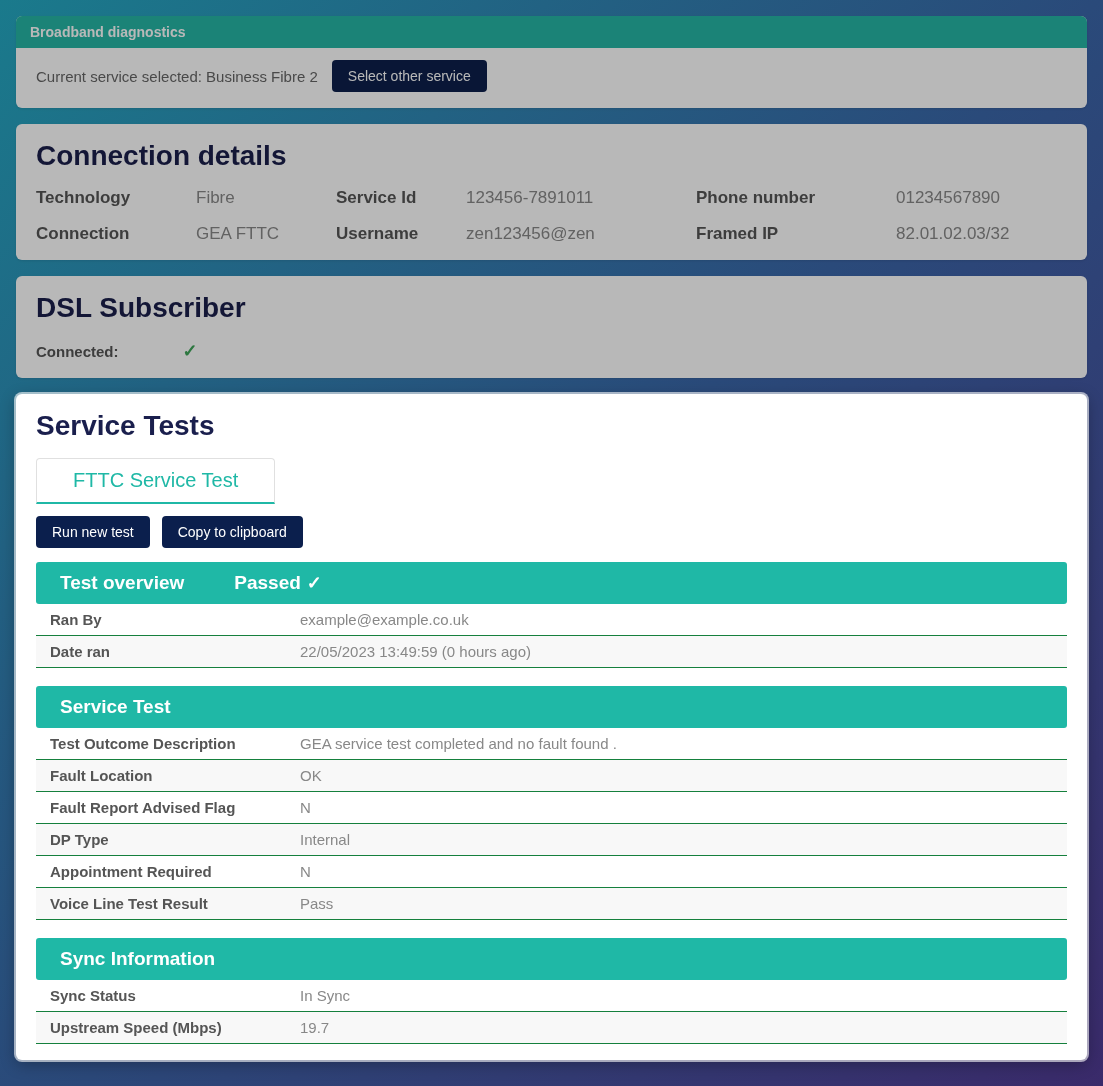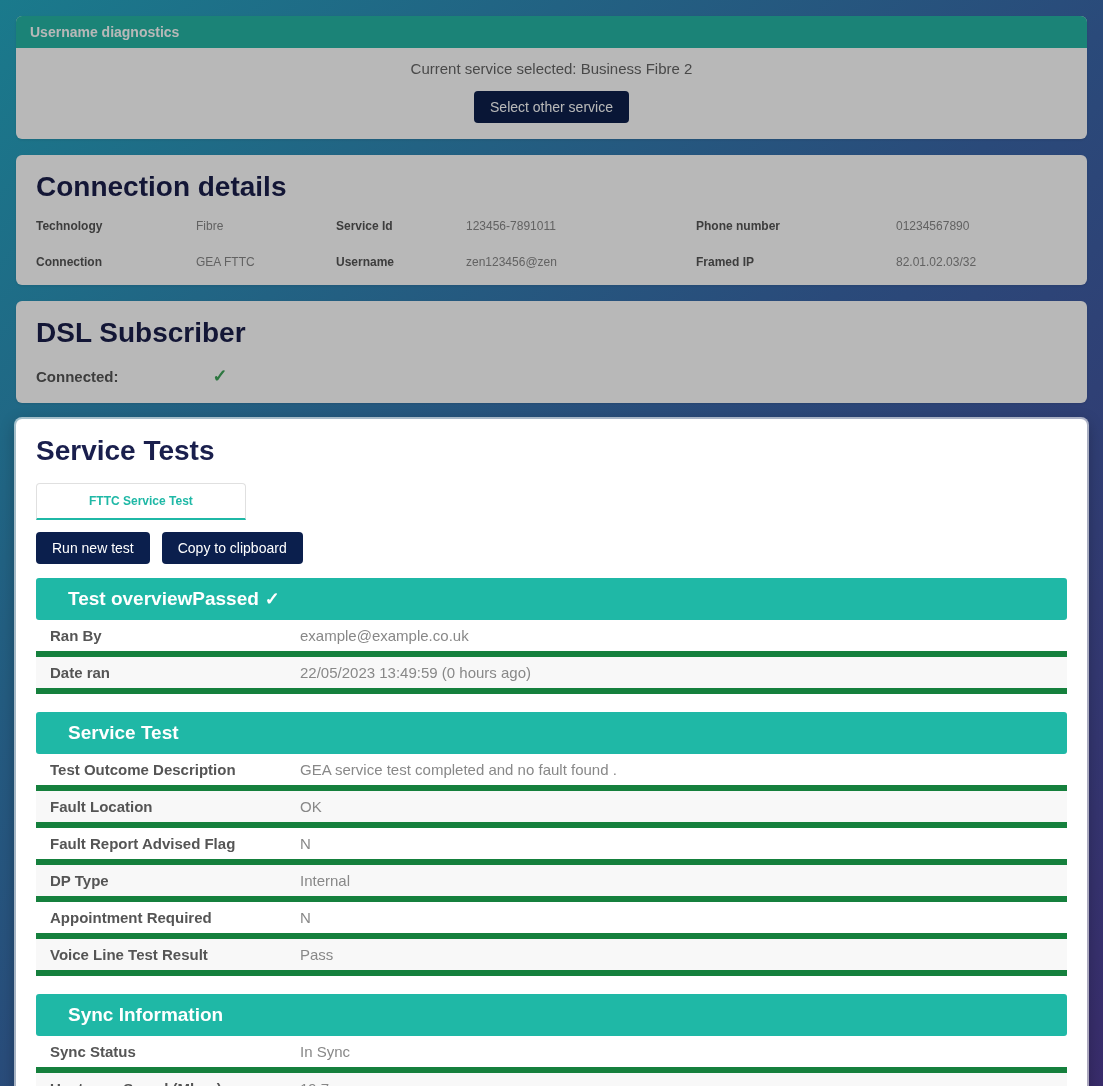--- a/index.html
+++ b/index.html
@@ -28,113 +28,113 @@
       border-top-left-radius: 6px;
       border-top-right-radius: 6px;
       margin: -16px -20px 12px -20px;
     }
     .service-selector-row {
       display: flex;
       align-items: center;
       gap: 14px;
       color: #666;
       font-size: 15px;
-      flex-direction: column;
     }
     .btn-dark {
       background: #0b1f4d;
       color: #fff;
       border: none;
       padding: 8px 16px;
       border-radius: 4px;
       font-size: 14px;
       cursor: pointer;
     }
     h2.section-title {
       color: #1a1f4d;
       font-size: 28px;
       font-weight: 700;
       margin-bottom: 16px;
     }
     .details-grid {
       display: grid;
       grid-template-columns: 160px 140px 130px 230px 200px 180px;
-      row-gap: 22px;
-      font-size: 12px;
+      row-gap: 16px;
+      font-size: 17px;
     }
     .details-grid .label { color: #555; font-weight: 600; }
     .details-grid .value { color: #888; }
     .dsl-row {
       display: flex;
-      gap: 94px;
+      gap: 64px;
       align-items: center;
       font-size: 15px;
       color: #555;
       font-weight: 600;
     }
     .check-green {
       color: #3aa757;
       font-size: 18px;
       font-weight: bold;
     }
     .panel.highlighted {
       box-shadow: 0 0 0 2px rgba(255,255,255,0.6), 0 4px 16px rgba(0,0,0,0.3);
       z-index: 20;
       position: relative;
     }
     .tab-bar {
       display: flex;
       margin-bottom: 12px;
     }
     .tab {
-      padding: 10px 52px;
+      padding: 10px 36px;
       background: #fff;
       border: 1px solid #e0e0e0;
       border-bottom: 2px solid #1fb8a6;
       color: #1fb8a6;
-      font-size: 12px;
-      font-weight: 700;
+      font-size: 20px;
+      font-weight: 400;
       cursor: pointer;
       border-radius: 4px 4px 0 0;
     }
     .action-row {
       display: flex;
       gap: 12px;
       margin-bottom: 14px;
     }
     .green-header-bar {
       background: #1fb8a6;
       color: #fff;
-      padding: 10px 32px;
+      padding: 10px 24px;
       font-size: 19px;
       font-weight: 700;
       border-radius: 3px;
       margin-bottom: 0;
       display: flex;
+      gap: 50px;
       align-items: flex-start;
     }
     .status-passed {
       display: flex;
       align-items: center;
       gap: 6px;
       font-weight: 700;
     }
     .check-white {
       display: inline-block;
       font-size: 18px;
     }
     table.data-table {
       width: 100%;
       border-collapse: collapse;
       font-size: 15px;
       margin-bottom: 18px;
     }
     table.data-table td {
       padding: 7px 14px;
-      border-bottom: 6px solid #15803d;
+      border-bottom: 1px solid #15803d;
       margin-top: 16px;
     }
     table.data-table tr:nth-child(even) td {
       background: #f8f8f8;
     }
     table.data-table td.row-label {
       width: 250px;
       color: #555;
       font-weight: 600;
     }
@@ -145,21 +145,21 @@
       filter: brightness(0.72) grayscale(0.05);
       pointer-events: none;
     }
   </style>
 </head>
 <body>
 
 <div class="dimmed-wrapper">
 
   <div class="panel">
-    <div class="panel-header-bar">Username diagnostics</div>
+    <div class="panel-header-bar">Broadband diagnostics</div>
     <div class="service-selector-row">
       <span>Current service selected: Business Fibre 2</span>
       <button class="btn-dark">Select other service</button>
     </div>
   </div>
 
   <div class="panel">
     <h2 class="section-title">Connection details</h2>
     <div class="details-grid">
       <div class="label">Technology</div>

